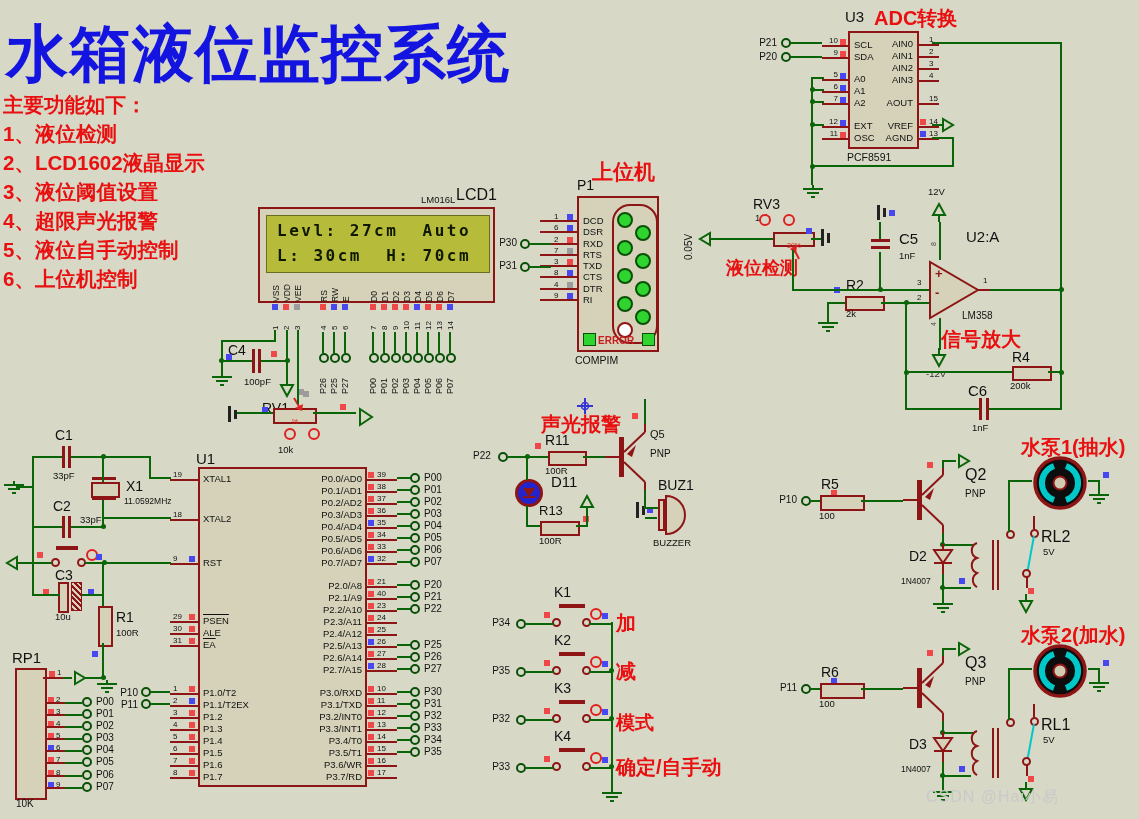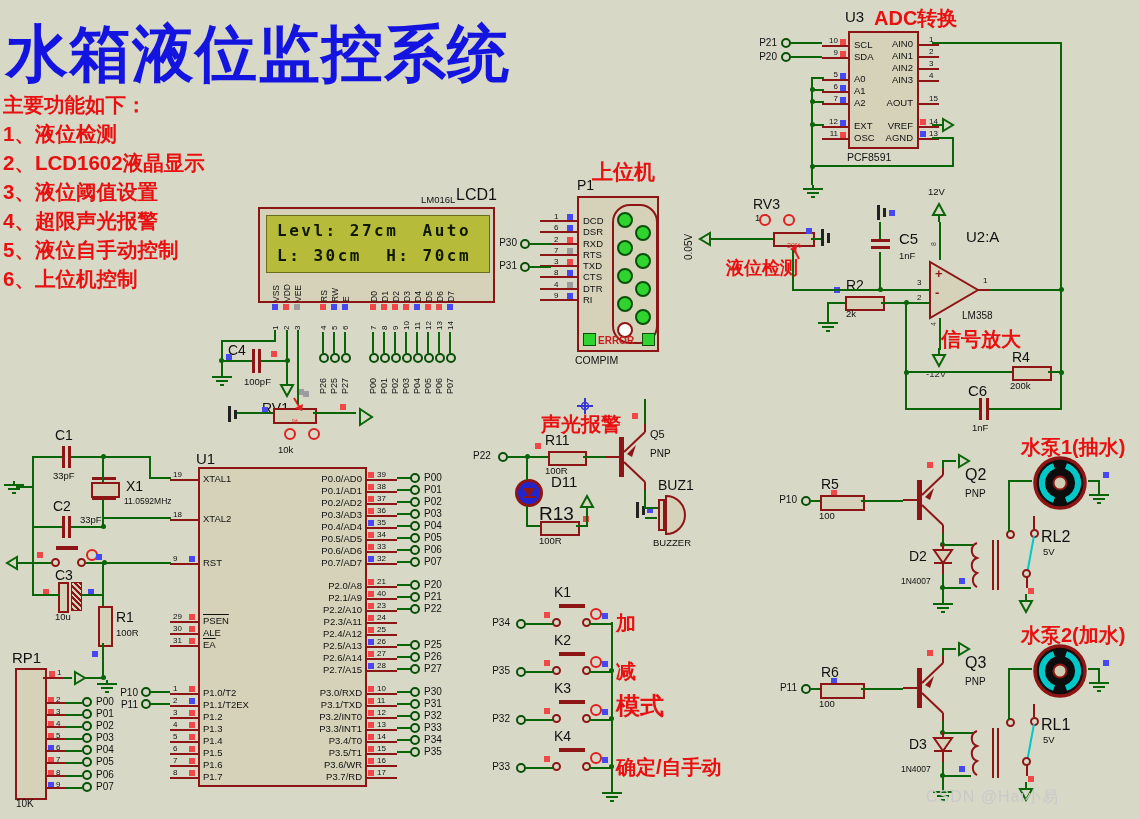--- a/index.html
+++ b/index.html
@@ -1035,21 +1035,21 @@
   </svg>
   <div class="lbl" style="left:650px;top:428px;font-size:11px">Q5</div>
   <div class="lbl" style="left:650px;top:448px;font-size:10px">PNP</div>
   <div class="sq r" style="left:632px;top:413px"></div>
   <div class="lbl" style="left:551px;top:473px;font-size:15px">D11</div>
   <svg class="abs" style="left:514px;top:478px" width="30" height="30">
     <circle cx="15" cy="15" r="12.5" fill="#2424cc" stroke="#8e1515" stroke-width="3"></circle>
     <polygon points="9,10 21,10 15,19" fill="#8e1515"></polygon>
       <line x1="9" y1="19" x2="21" y2="19" stroke="#8e1515" stroke-width="2"></line>
   </svg>
-  <div class="lbl" style="left:539px;top:503px;font-size:19px">R13</div>
+  <div class="lbl" style="left:539px;top:503px;font-size:13px">R13</div>
   <div class="res" style="left:540px;top:521px;width:36px;height:11px"></div>
   <div class="lbl" style="left:539px;top:535px;font-size:9.5px">100R</div>
   <svg class="abs" style="left:579px;top:494px" width="16" height="18">
       <polygon points="8,2 14,13 2,13" fill="none" stroke="#0a6408" stroke-width="2"></polygon>
       <line x1="8" y1="13" x2="8" y2="18" stroke="#0a6408" stroke-width="2"></line>
     </svg>
   <div class="sq r" style="left:583px;top:516px"></div>
   <div class="lbl" style="left:658px;top:477px;font-size:14px">BUZ1</div>
   <svg class="abs" style="left:656px;top:492px" width="30" height="46">
     <rect x="3" y="8" width="5" height="30" fill="#d5d2b9" stroke="#8e1515" stroke-width="2"></rect>
@@ -1095,21 +1095,21 @@
       <span class="lead" style="left:69px;top:22px;width:26px;height:4px"></span>
       <span class="bc" style="left:62px;top:36px"></span>
       <span class="bc" style="left:92px;top:36px"></span>
       <span class="potbtn" style="left:100px;top:26px"></span>
       <span class="sq b" style="left:112px;top:31px"></span>
       <span class="sq r" style="left:54px;top:30px"></span>
       <span class="lbl" style="left:0;top:35px;width:20px;text-align:right;font-size:10px">P32</span>
       <span class="term" style="left:26px;top:37px"></span>
       <span class="w" style="left:36px;top:41px;width:28px;height:2px"></span>
       <span class="w" style="left:99px;top:41px;width:23px;height:2px"></span>
-      <span class="lbl red" style="left:126px;top:12px;font-size:24px">模式</span>
+      <span class="lbl red" style="left:126px;top:32px;font-size:19px">模式</span>
     </div>
       <div class="keyrow">
       <span class="lbl" style="left:64px;top:2px;font-size:14px">K4</span>
       <span class="lead" style="left:69px;top:22px;width:26px;height:4px"></span>
       <span class="bc" style="left:62px;top:36px"></span>
       <span class="bc" style="left:92px;top:36px"></span>
       <span class="potbtn" style="left:100px;top:26px"></span>
       <span class="sq b" style="left:112px;top:31px"></span>
       <span class="sq r" style="left:54px;top:30px"></span>
       <span class="lbl" style="left:0;top:35px;width:20px;text-align:right;font-size:10px">P33</span>

